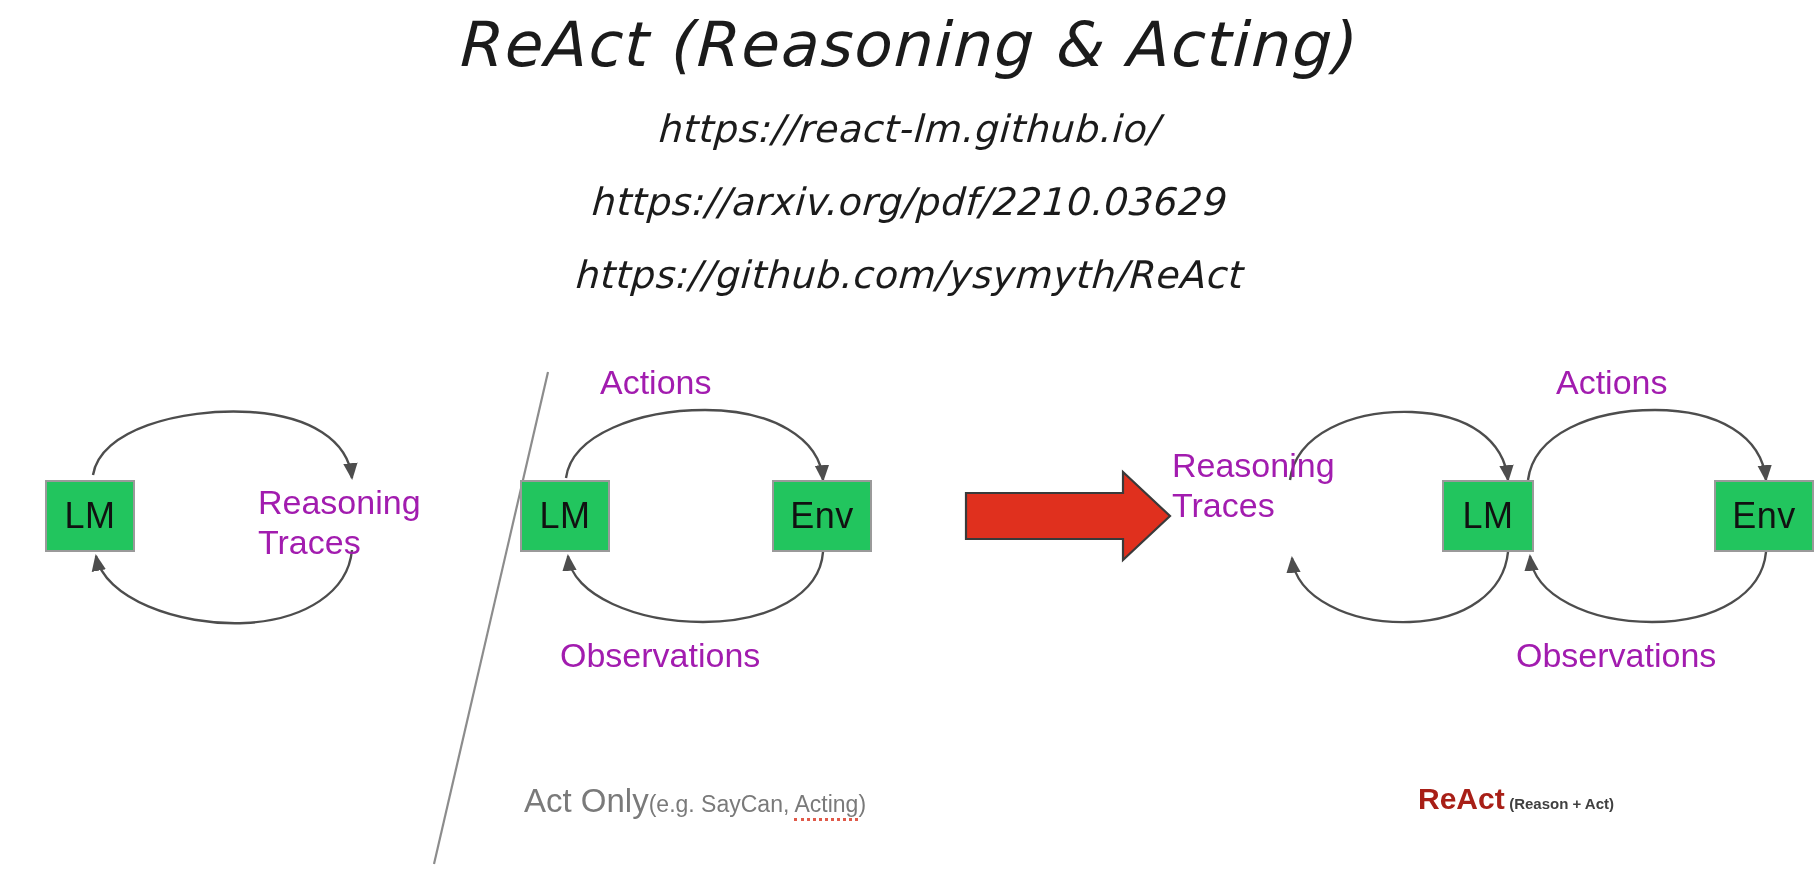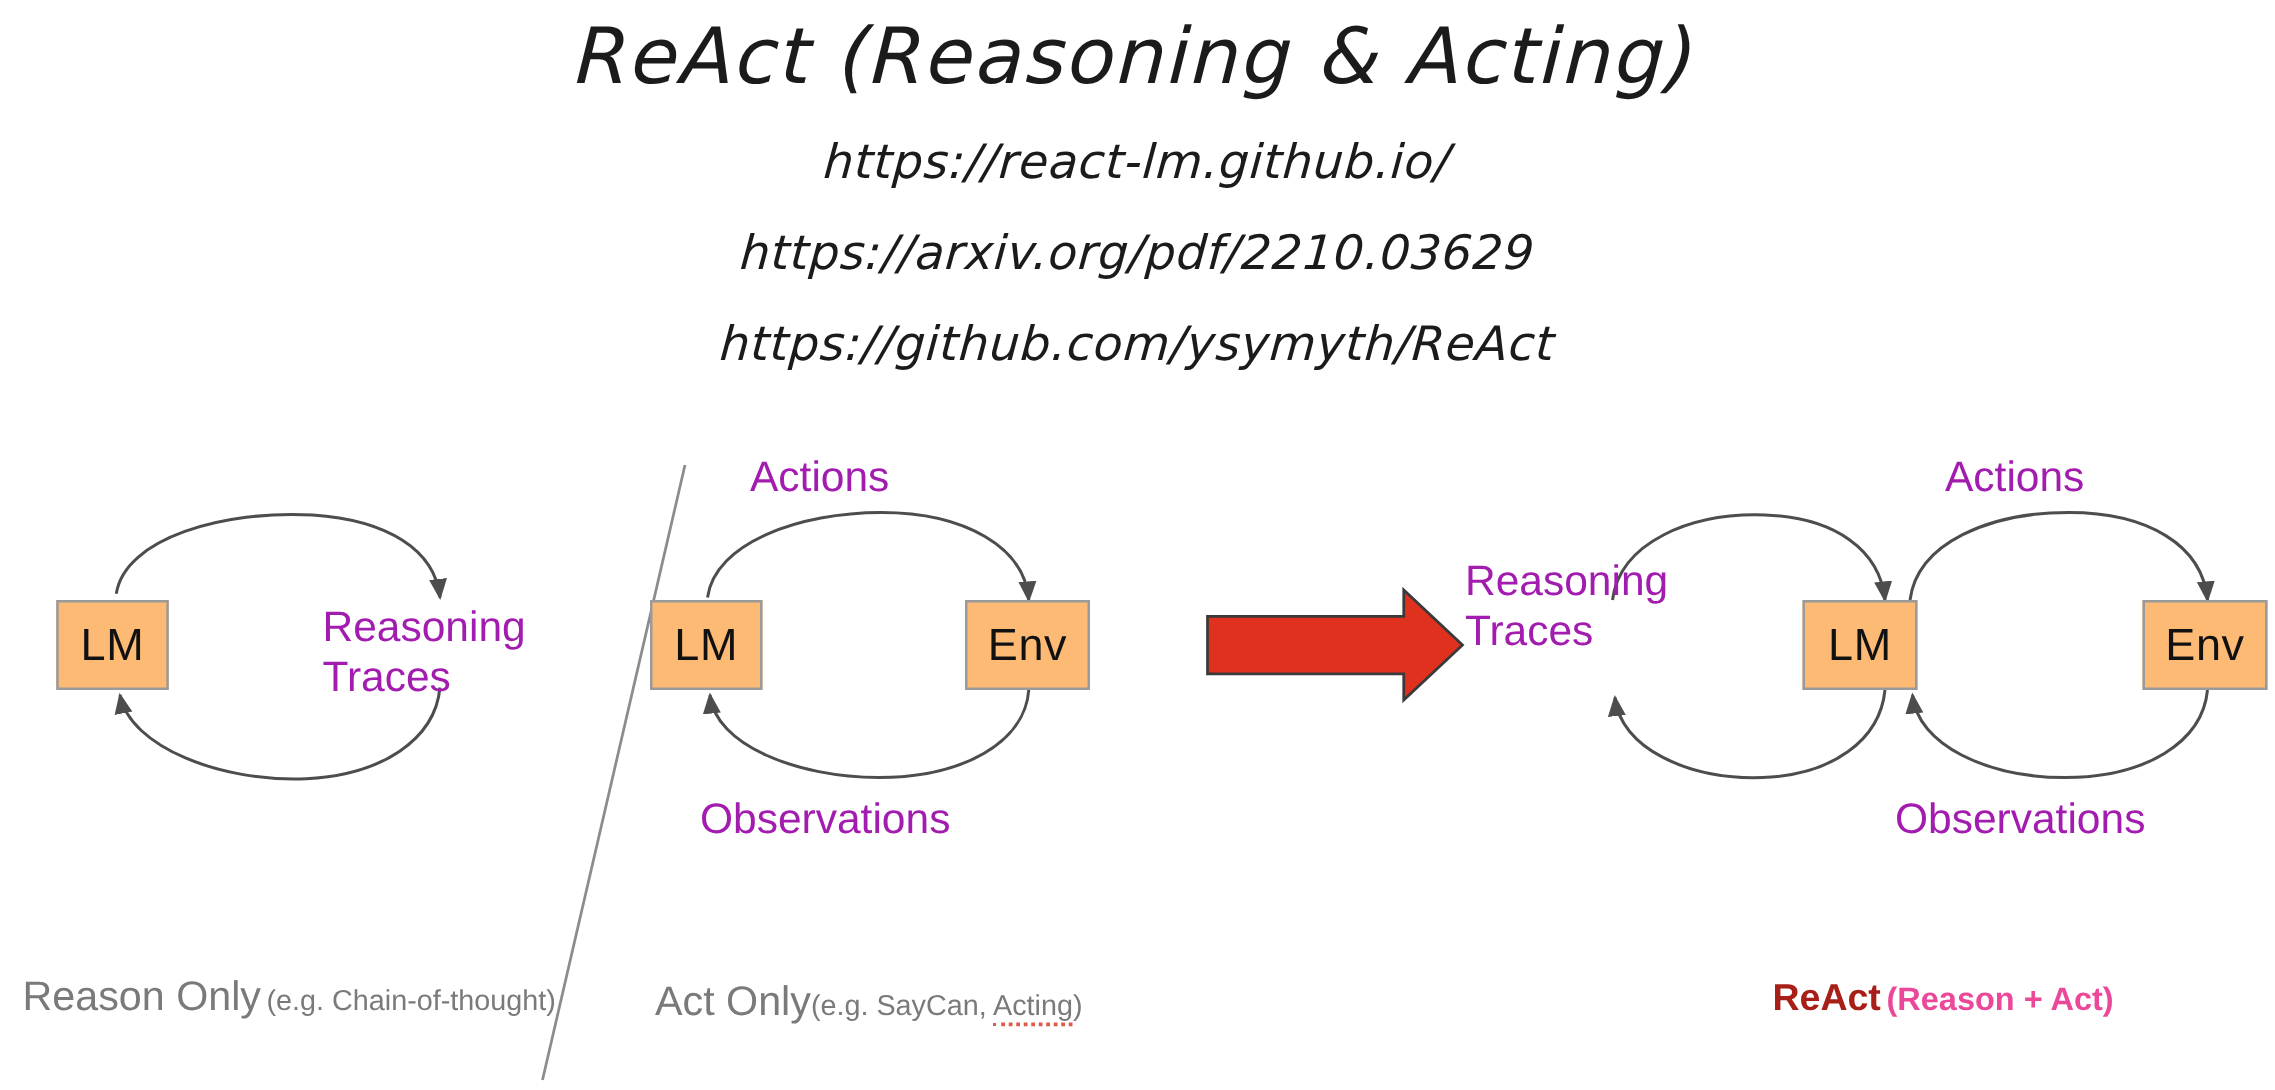--- a/index.html
+++ b/index.html
@@ -52,21 +52,21 @@
   #diagram-area {
     position: absolute;
     left: 0;
     top: 330px;
     width: 1820px;
     height: 542px;
   }
 
   .node-box {
     position: absolute;
-    background: #fdba74;
+    background: #22c55e;
     border: 2px solid #9a9a9a;
     box-sizing: border-box;
     display: flex;
     align-items: center;
     justify-content: center;
     font-family: "Liberation Sans", sans-serif;
     font-size: 36px;
     color: #111111;
     letter-spacing: 0.5px;
   }
@@ -93,23 +93,23 @@
   .caption-sub {
     font-size: 23px;
     color: #7a7a7a;
   }
   .caption-react .caption-main {
     color: #a81f17;
     font-weight: bold;
     font-size: 30px;
   }
   .caption-react .caption-sub {
-    color: #ec4899;
+    color: #404040;
     font-weight: bold;
-    font-size: 26px;
+    font-size: 15px;
   }
   .spell-error {
     border-bottom: 3px dotted #e05a4a;
     padding-bottom: 1px;
   }
 
   svg.overlay {
     position: absolute;
     left: 0;
     top: 0;
@@ -170,24 +170,20 @@
 
   <div class="node-box" style="left:45px; top:150px; width:90px; height:72px;">
     <span>LM</span>
   </div>
 
   <div class="edge-label" style="left:258px; top:152px; width:180px;">
     <div>Reasoning</div>
     <div>Traces</div>
   </div>
 
-  <div class="panel-caption" style="left:18px; top:448px;">
-    <span class="caption-main">Reason Only</span>
-    <span class="caption-sub">(e.g. Chain-of-thought)</span>
-  </div>
 
   <div class="node-box" style="left:520px; top:150px; width:90px; height:72px;">
     <span>LM</span>
   </div>
 
   <div class="node-box" style="left:772px; top:150px; width:100px; height:72px;">
     <span>Env</span>
   </div>
 
   <div class="edge-label" style="left:600px; top:32px; width:200px;">

